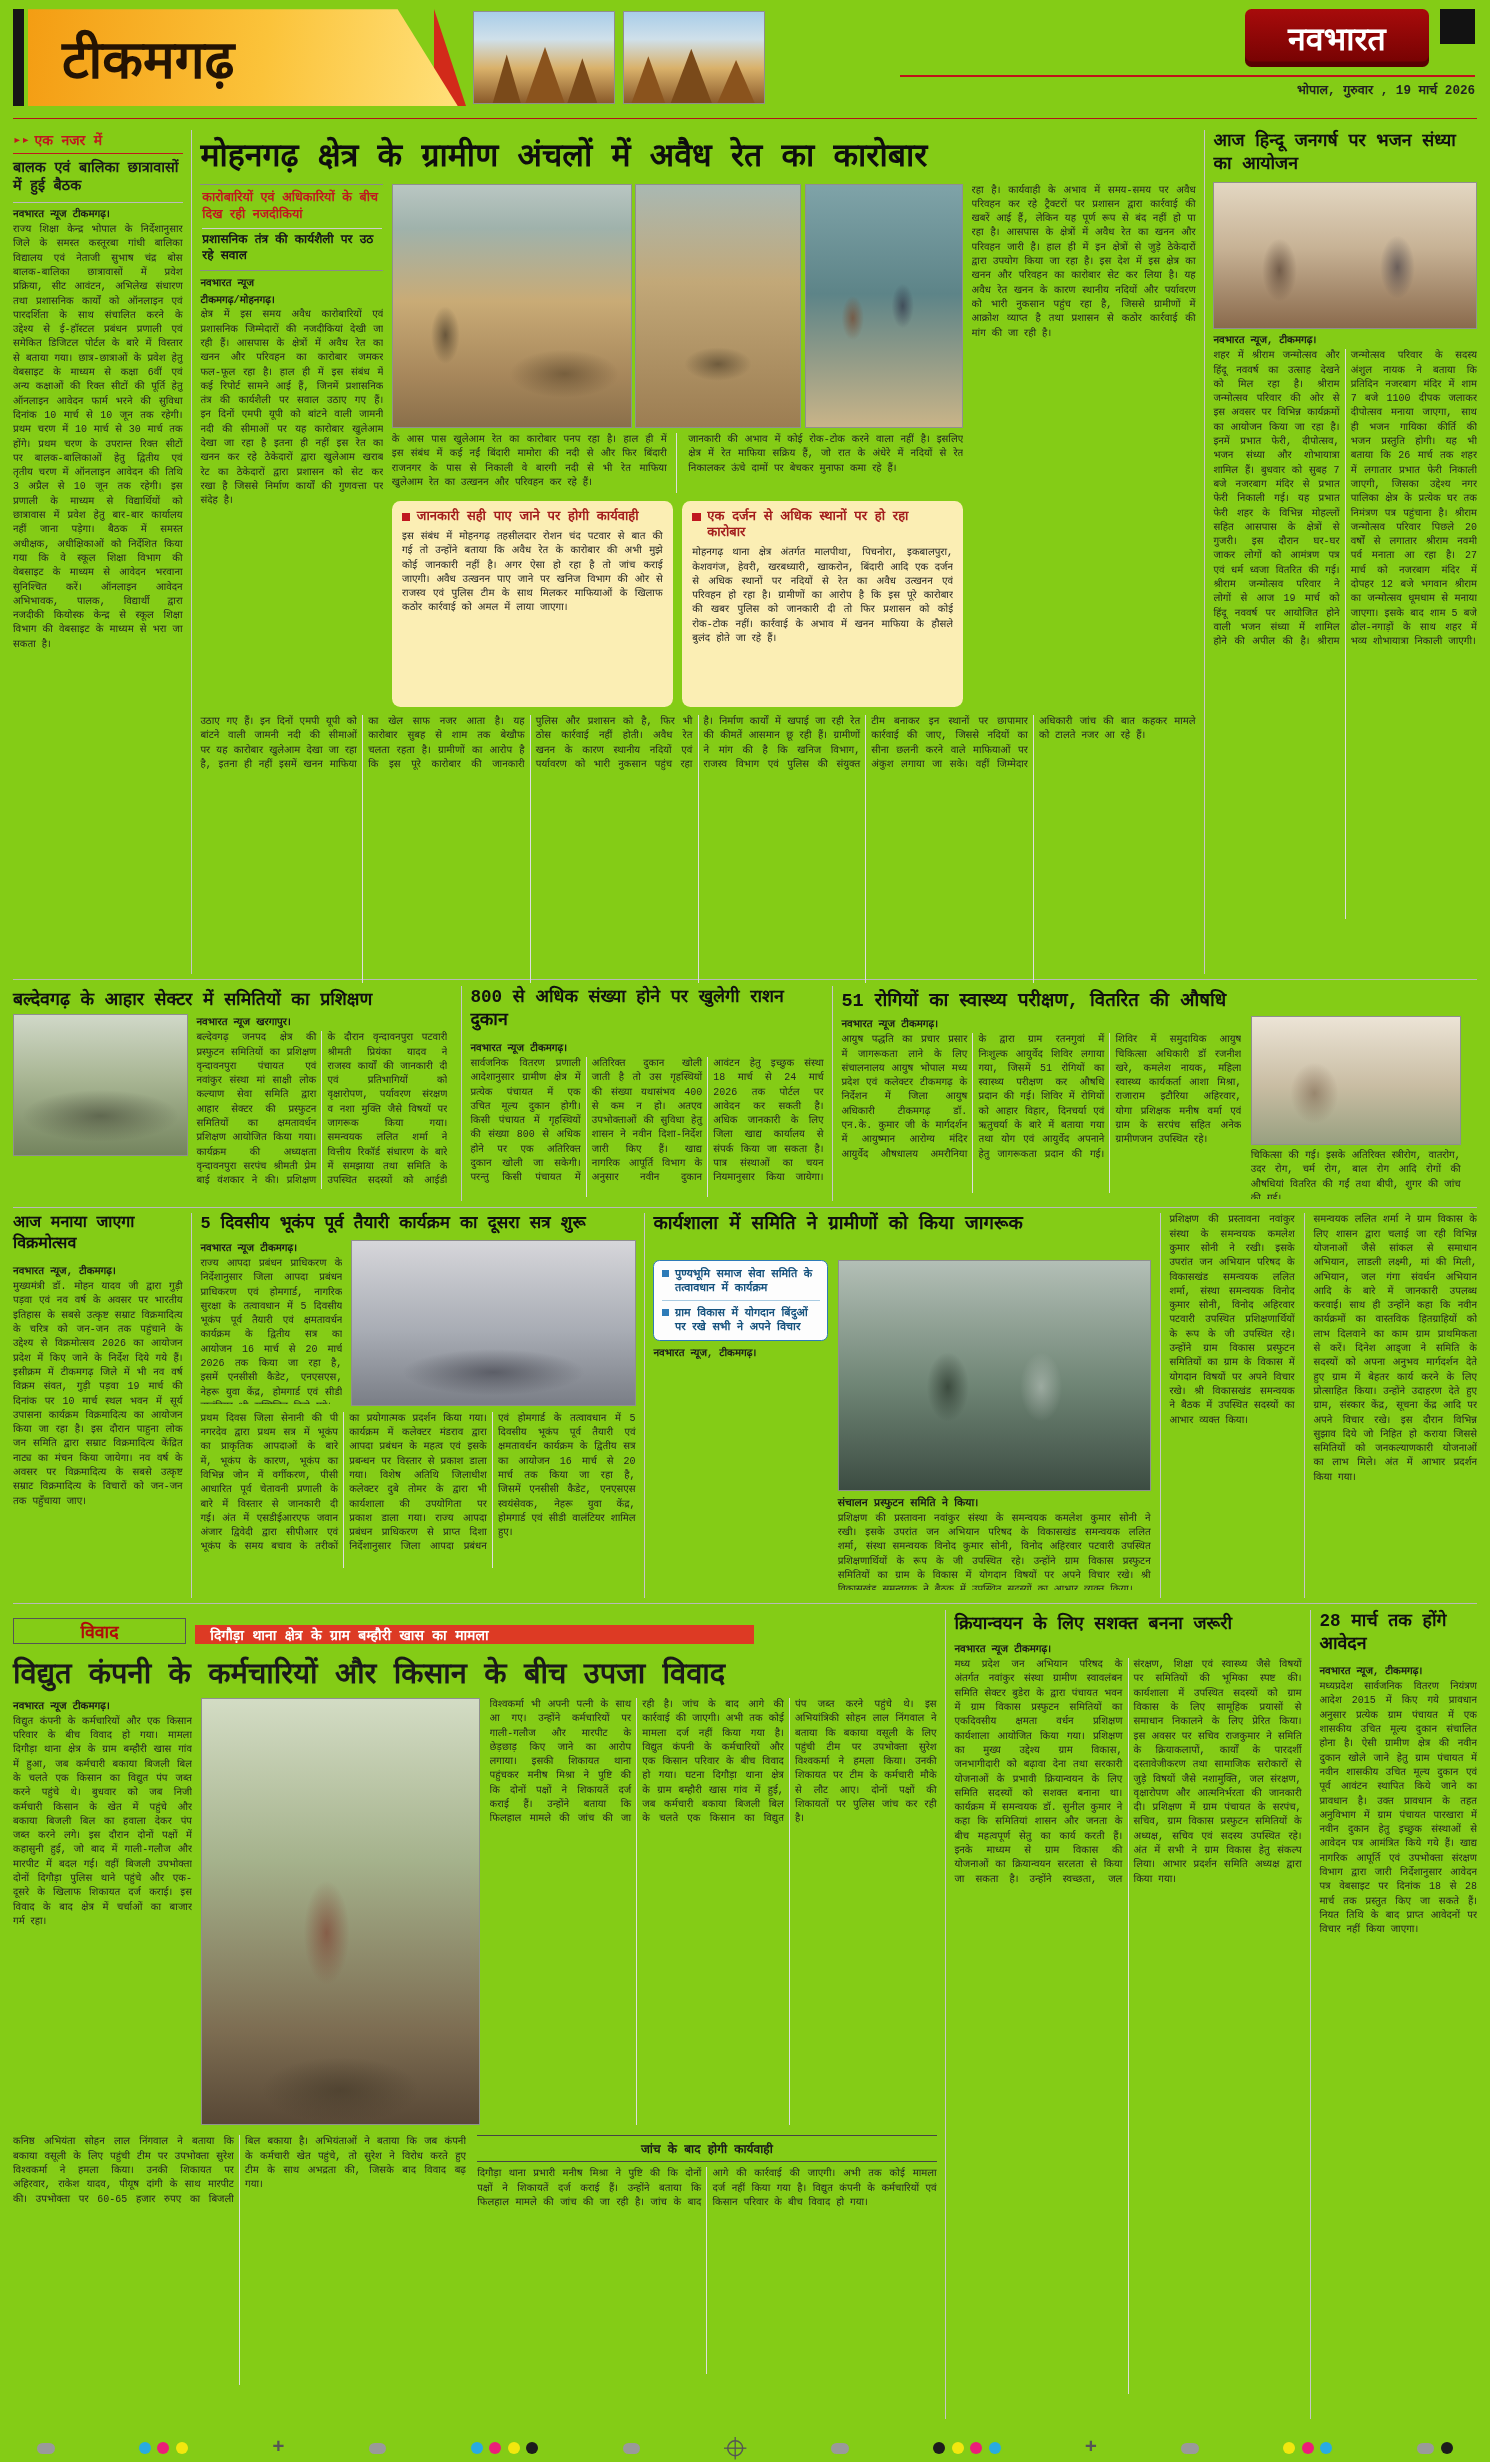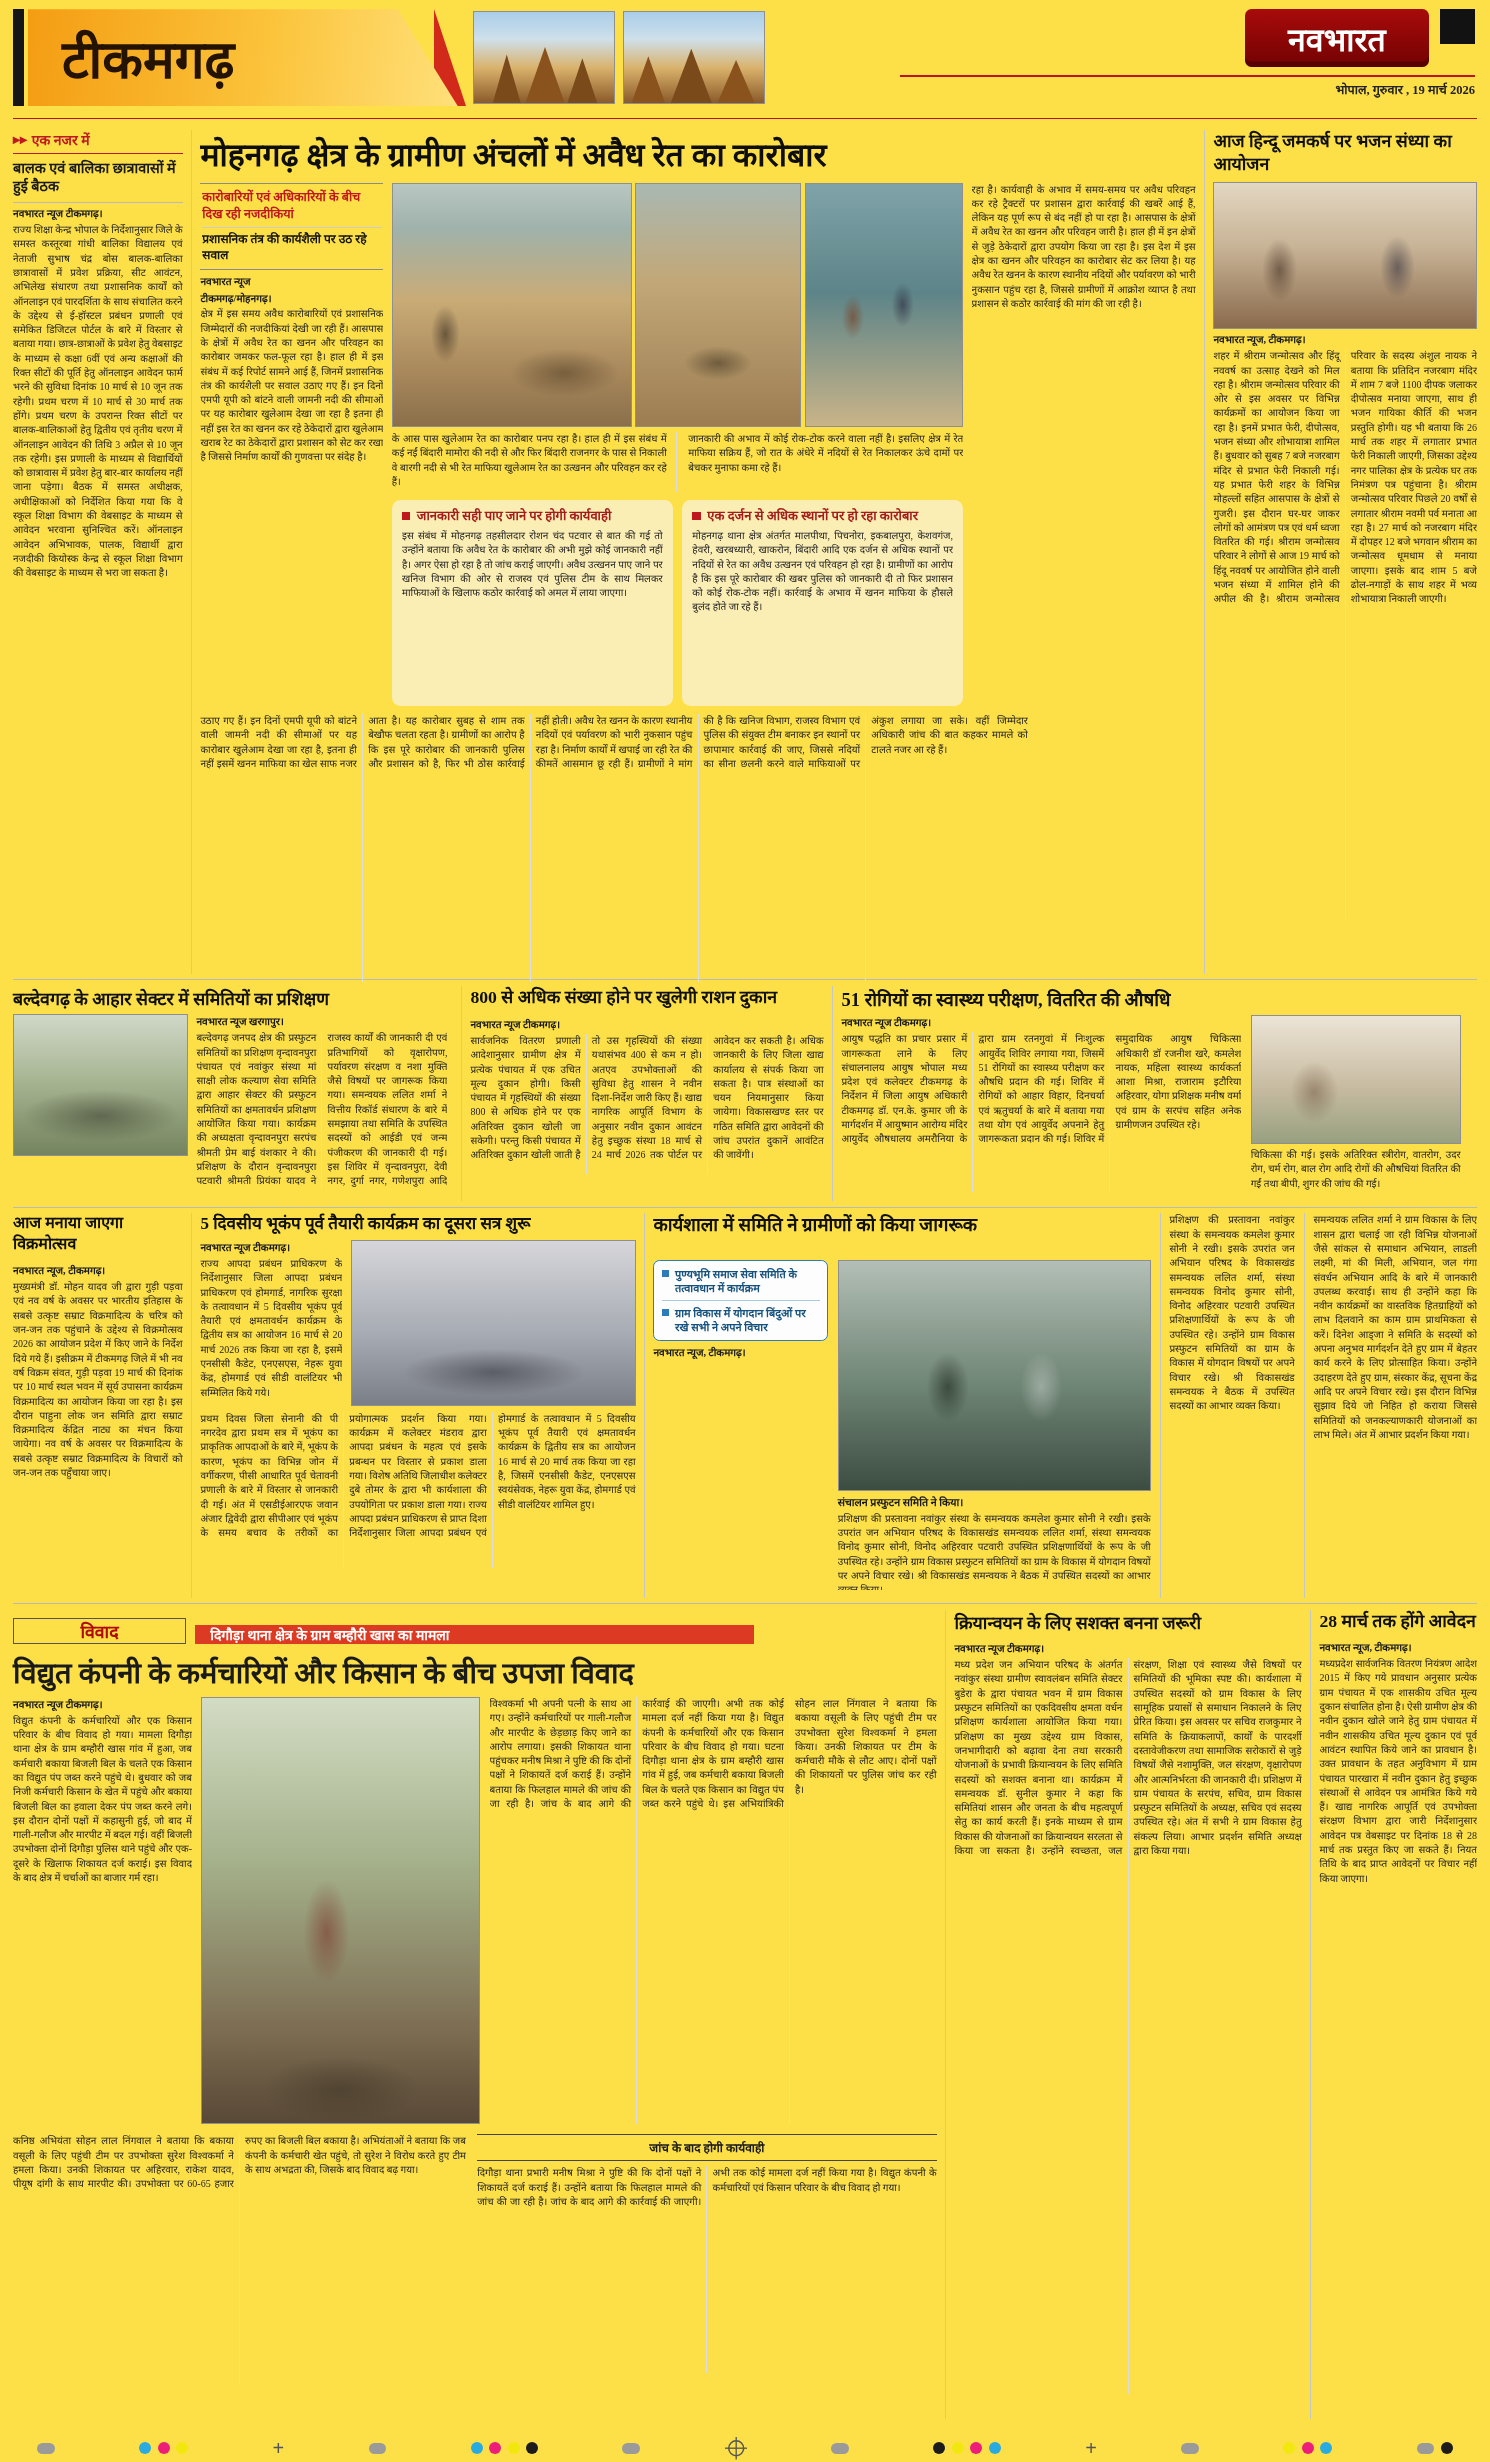--- a/index.html
+++ b/index.html
@@ -1,19 +1,19 @@
 <!DOCTYPE html>
 <html style="font-size:15px"><head>
 <meta charset="utf-8">
 <style>
   * { margin:0; padding:0; box-sizing:border-box; }
   html,body { background:#e8e8e4; }
   .page {
-    width:1490px; height:2462px; margin:0 auto; background:#fde047;
-    font-family:Liberation Serif, serif; color:#1a1a1a;
+    width:1490px; height:2462px; margin:0 auto; background:#84cc16;
+    font-family:Liberation Mono, monospace; color:#1a1a1a;
     padding:0 13px 5.6px 13px; overflow:hidden; position:relative;
   }
   
   #masthead { height:119px; display:flex; align-items:flex-start; padding-top:9.3px; border-bottom:1.9px solid #b5121b; position:relative; }
   .mh-bar { width:11.2px; height:97px; background:#161616; flex:none; }
   .city { width:430px; height:97px; flex:none; margin-left:3.7px;
     background:linear-gradient(96deg,#f49d13 0%,#fbc33a 55%,#ffe07a 100%);
     clip-path:polygon(0 0,86% 0,100% 100%,0 100%);
     display:flex; align-items:center; padding-left:34px;
     font-size:53px; font-weight:bold; color:#241303; }
@@ -273,21 +273,21 @@
           </div>
         </div>
         <div class="lead-right">
           <div class="body-text">रहा है। कार्यवाही के अभाव में समय-समय पर अवैध परिवहन कर रहे ट्रैक्टरों पर प्रशासन द्वारा कार्रवाई की खबरें आई हैं, लेकिन यह पूर्ण रूप से बंद नहीं हो पा रहा है। आसपास के क्षेत्रों में अवैध रेत का खनन और परिवहन जारी है। हाल ही में इन क्षेत्रों से जुड़े ठेकेदारों द्वारा उपयोग किया जा रहा है। इस देश में इस क्षेत्र का खनन और परिवहन का कारोबार सेट कर लिया है। यह अवैध रेत खनन के कारण स्थानीय नदियों और पर्यावरण को भारी नुकसान पहुंच रहा है, जिससे ग्रामीणों में आक्रोश व्याप्त है तथा प्रशासन से कठोर कार्रवाई की मांग की जा रही है।</div>
         </div>
       </div>
       <div class="lead-bottom body-text cols-6">उठाए गए हैं। इन दिनों एमपी यूपी को बांटने वाली जामनी नदी की सीमाओं पर यह कारोबार खुलेआम देखा जा रहा है, इतना ही नहीं इसमें खनन माफिया का खेल साफ नजर आता है। यह कारोबार सुबह से शाम तक बेखौफ चलता रहता है। ग्रामीणों का आरोप है कि इस पूरे कारोबार की जानकारी पुलिस और प्रशासन को है, फिर भी ठोस कार्रवाई नहीं होती। अवैध रेत खनन के कारण स्थानीय नदियों एवं पर्यावरण को भारी नुकसान पहुंच रहा है। निर्माण कार्यों में खपाई जा रही रेत की कीमतें आसमान छू रही हैं। ग्रामीणों ने मांग की है कि खनिज विभाग, राजस्व विभाग एवं पुलिस की संयुक्त टीम बनाकर इन स्थानों पर छापामार कार्रवाई की जाए, जिससे नदियों का सीना छलनी करने वाले माफियाओं पर अंकुश लगाया जा सके। वहीं जिम्मेदार अधिकारी जांच की बात कहकर मामले को टालते नजर आ रहे हैं।</div>
     </article>
 
     <article class="bhajan pad" style="padding-right:0;">
-      <h2 class="head">आज हिन्दू जमकर्ष पर भजन संध्या का आयोजन</h2>
+      <h2 class="head">आज हिन्दू जनगर्ष पर भजन संध्या का आयोजन</h2>
       <div class="photo ph-ceremony"></div>
       <div class="byline">नवभारत न्यूज, टीकमगढ़।</div>
       <div class="body-text cols-2" style="height:570px;">शहर में श्रीराम जन्मोत्सव और हिंदू नववर्ष का उत्साह देखने को मिल रहा है। श्रीराम जन्मोत्सव परिवार की ओर से इस अवसर पर विभिन्न कार्यक्रमों का आयोजन किया जा रहा है। इनमें प्रभात फेरी, दीपोत्सव, भजन संध्या और शोभायात्रा शामिल हैं। बुधवार को सुबह 7 बजे नजरबाग मंदिर से प्रभात फेरी निकाली गई। यह प्रभात फेरी शहर के विभिन्न मोहल्लों सहित आसपास के क्षेत्रों से गुजरी। इस दौरान घर-घर जाकर लोगों को आमंत्रण पत्र एवं धर्म ध्वजा वितरित की गई। श्रीराम जन्मोत्सव परिवार ने लोगों से आज 19 मार्च को हिंदू नववर्ष पर आयोजित होने वाली भजन संध्या में शामिल होने की अपील की है। श्रीराम जन्मोत्सव परिवार के सदस्य अंशुल नायक ने बताया कि प्रतिदिन नजरबाग मंदिर में शाम 7 बजे 1100 दीपक जलाकर दीपोत्सव मनाया जाएगा, साथ ही भजन गायिका कीर्ति की भजन प्रस्तुति होगी। यह भी बताया कि 26 मार्च तक शहर में लगातार प्रभात फेरी निकाली जाएगी, जिसका उद्देश्य नगर पालिका क्षेत्र के प्रत्येक घर तक निमंत्रण पत्र पहुंचाना है। श्रीराम जन्मोत्सव परिवार पिछले 20 वर्षों से लगातार श्रीराम नवमी पर्व मनाता आ रहा है। 27 मार्च को नजरबाग मंदिर में दोपहर 12 बजे भगवान श्रीराम का जन्मोत्सव धूमधाम से मनाया जाएगा। इसके बाद शाम 5 बजे ढोल-नगाड़ों के साथ शहर में भव्य शोभायात्रा निकाली जाएगी।</div>
     </article>
   </section>
 
   <section id="sec2">
     <article class="training vline pad" style="padding-left:0;">
       <h2 class="head">बल्देवगढ़ के आहार सेक्टर में समितियों का प्रशिक्षण</h2>
       <div class="t-row">

